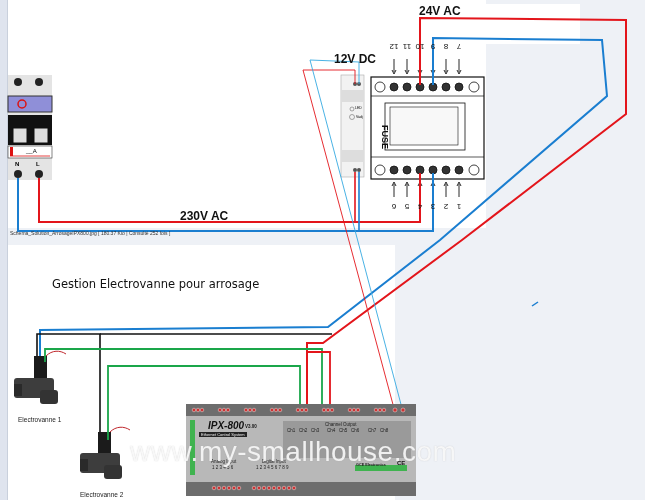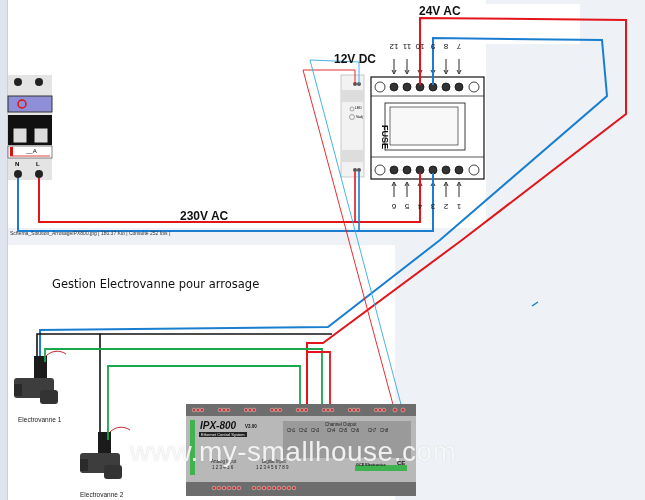--- a/index.html
+++ b/index.html
@@ -239,21 +239,21 @@
     <div class="abs num" style="left: 415px; top: 202px; transform: rotate(180deg);">4</div>
     <div class="abs num" style="left: 428px; top: 202px; transform: rotate(180deg);">3</div>
     <div class="abs num" style="left: 441px; top: 202px; transform: rotate(180deg);">2</div>
     <div class="abs num" style="left: 454px; top: 202px; transform: rotate(180deg);">1</div>
   </div>
 
 <div id="title" class="abs">Gestion Electrovanne pour arrosage</div>
 <div class="abs valve-lbl" style="left:18px;top:416px;">Electrovanne 1</div>
 <div class="abs valve-lbl" style="left:80px;top:491px;">Electrovanne 2</div>
 
-<div class="abs" style="left:200px;top:420px;font-size:10px;font-weight:bold;font-style:italic;color:#111;">IPX-800</div>
+<div class="abs" style="left:208px;top:420px;font-size:10px;font-weight:bold;font-style:italic;color:#111;">IPX-800</div>
 <div class="abs" style="left:245px;top:424px;font-size:4.5px;font-weight:bold;color:#111;">V3.00</div>
 <div class="abs" style="left:199px;top:432px;font-size:4px;color:#eee;background:#222;padding:0 2px;">Ethernet Control System</div>
 <div class="abs" style="left:325px;top:422px;font-size:4.5px;color:#222;">Channel Output</div>
 <div id="channel-labels">
     <div class="abs" style="left: 287px; top: 428px; font-size: 4.5px; color: rgb(34, 34, 34);">Ch1</div>
     <div class="abs" style="left: 299px; top: 428px; font-size: 4.5px; color: rgb(34, 34, 34);">Ch2</div>
     <div class="abs" style="left: 311px; top: 428px; font-size: 4.5px; color: rgb(34, 34, 34);">Ch3</div>
     <div class="abs" style="left: 327px; top: 428px; font-size: 4.5px; color: rgb(34, 34, 34);">Ch4</div>
     <div class="abs" style="left: 339px; top: 428px; font-size: 4.5px; color: rgb(34, 34, 34);">Ch5</div>
     <div class="abs" style="left: 351px; top: 428px; font-size: 4.5px; color: rgb(34, 34, 34);">Ch6</div>

